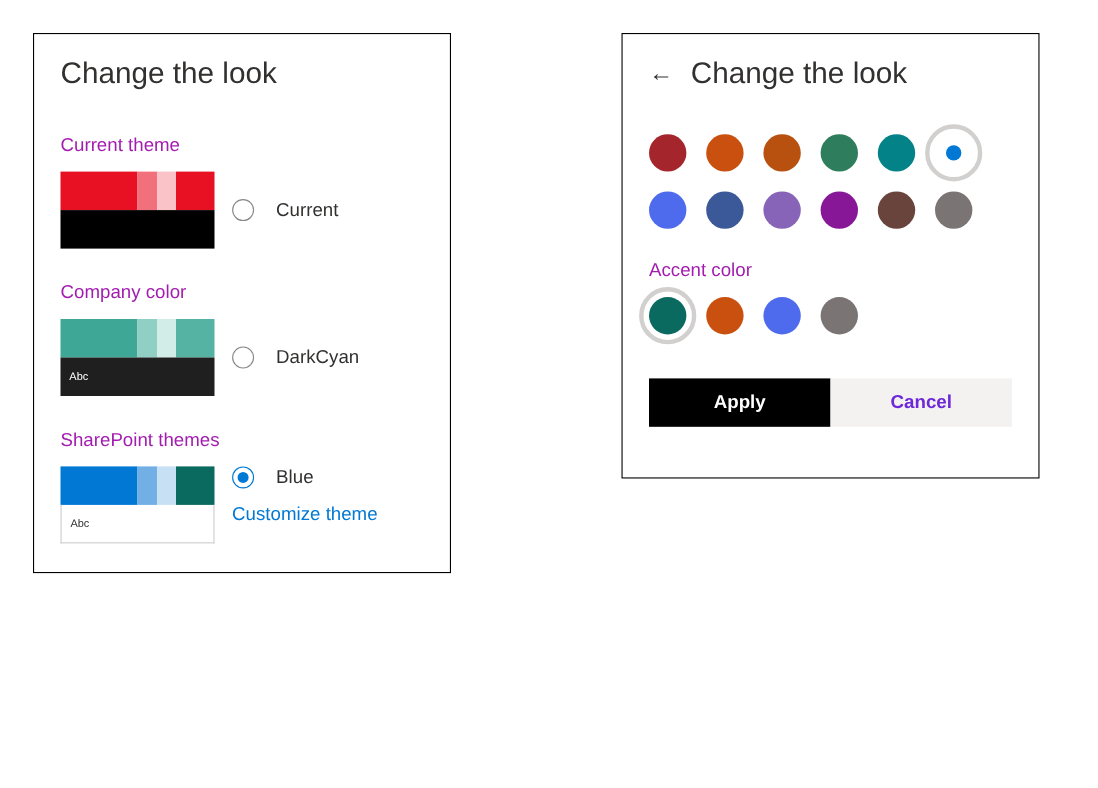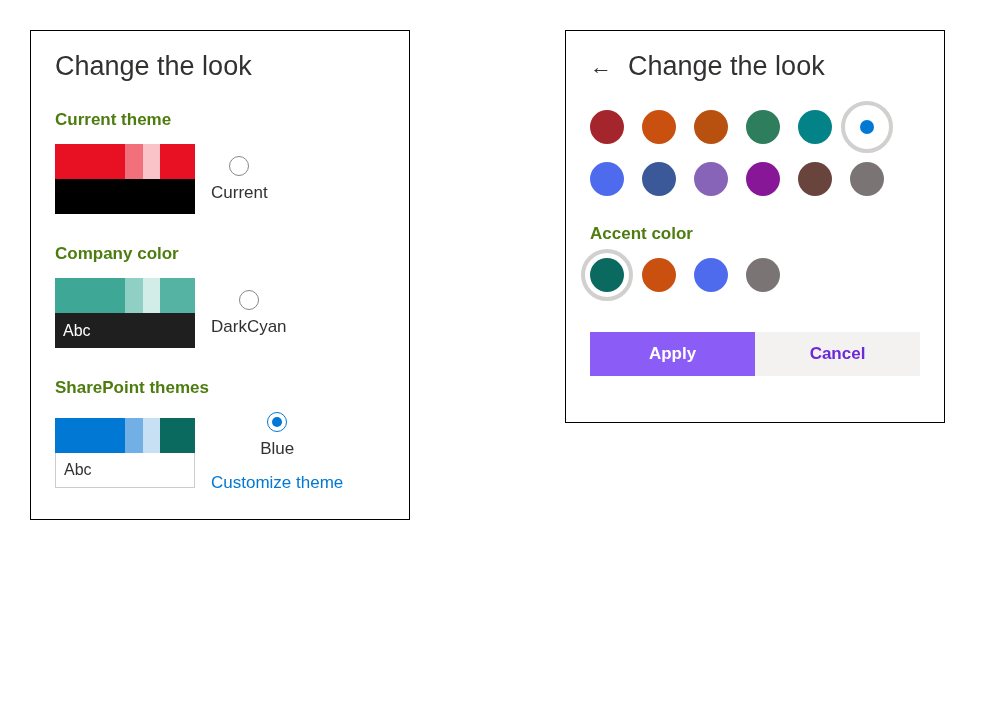--- a/index.html
+++ b/index.html
@@ -28,35 +28,35 @@
     .panel-left {
       width: 380px;
     }
     .panel-right {
       width: 380px;
     }
     .panel-title {
       font-size: 27px;
       font-weight: 400;
       color: #323130;
-      margin-bottom: 28px;
+      margin-bottom: 40px;
       display: flex;
       align-items: center;
       gap: 16px;
     }
     .back-arrow {
       font-size: 22px;
       color: #323130;
       cursor: pointer;
       line-height: 1;
     }
     .section-label {
       font-size: 17px;
-      font-weight: 700;
-      color: #4d7c0f;
+      font-weight: 400;
+      color: #a21caf;
       margin-bottom: 14px;
     }
     .theme-row {
       display: flex;
       align-items: center;
       gap: 16px;
       margin-bottom: 30px;
     }
     .theme-preview {
       width: 140px;
@@ -67,36 +67,35 @@
     .theme-preview-top {
       height: 35px;
       display: flex;
     }
     .theme-preview-bottom {
       height: 35px;
       display: flex;
       align-items: center;
       padding-left: 8px;
       color: #fff;
-      font-size: 16px;
+      font-size: 10px;
     }
     .theme-preview-bottom.light {
       color: #323130;
       border: 1px solid #cccccc;
       border-top: none;
     }
     .swatch-1 { flex: 4; }
     .swatch-2 { flex: 1; }
     .swatch-3 { flex: 1; }
     .swatch-4 { flex: 2; }
     .radio-label-group {
       display: flex;
       align-items: center;
-      gap: 7px;
-      flex-direction: column;
+      gap: 20px;
     }
     .radio {
       width: 20px;
       height: 20px;
       border: 1px solid #8a8886;
       border-radius: 50%;
       display: inline-flex;
       align-items: center;
       justify-content: center;
       cursor: pointer;
@@ -178,21 +177,21 @@
     .btn {
       flex: 1;
       padding: 12px 0;
       text-align: center;
       font-size: 17px;
       font-weight: 600;
       cursor: pointer;
       border: none;
     }
     .btn-primary {
-      background: #8b5cf6;
+      background: #000000;
       color: #ffffff;
     }
     .btn-secondary {
       background: #f3f2f1;
       color: #6d28d9;
     }
   </style>
 </head>
 <body>
 

